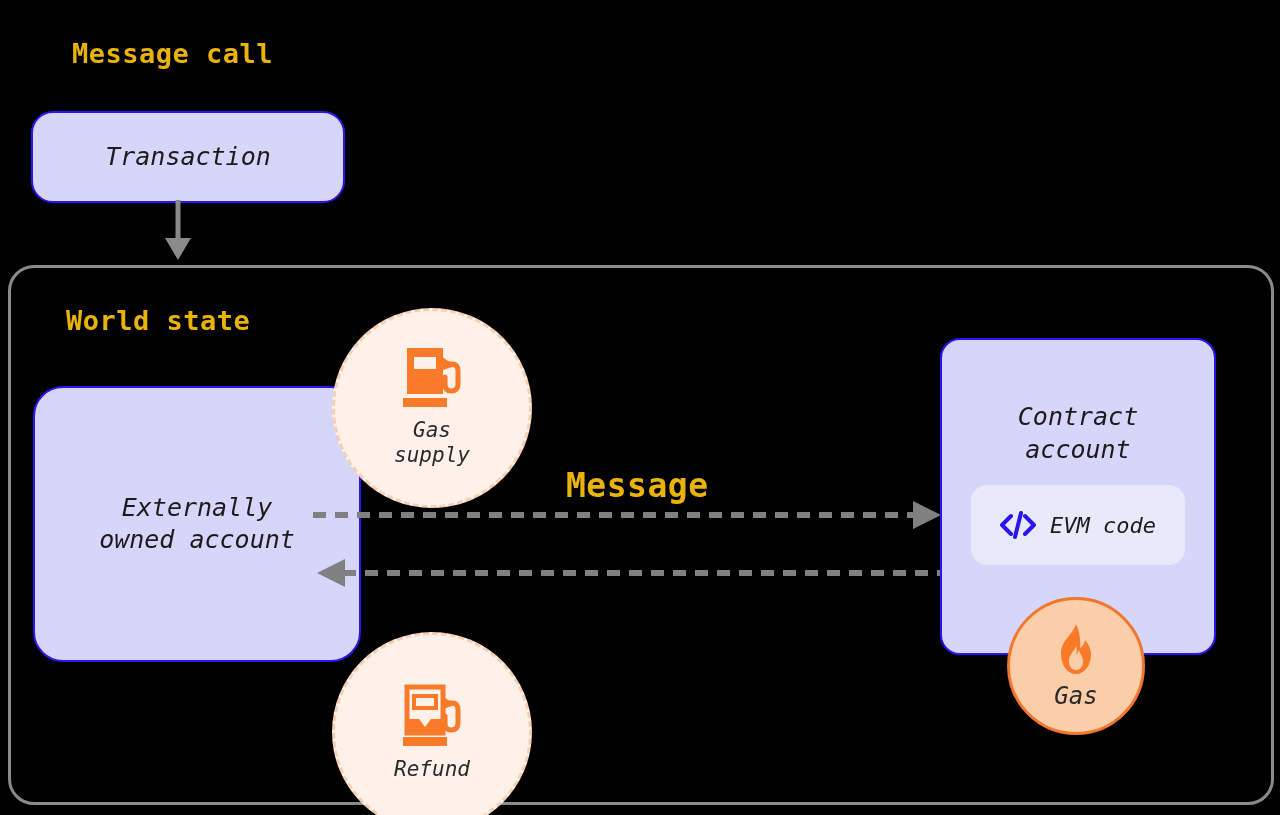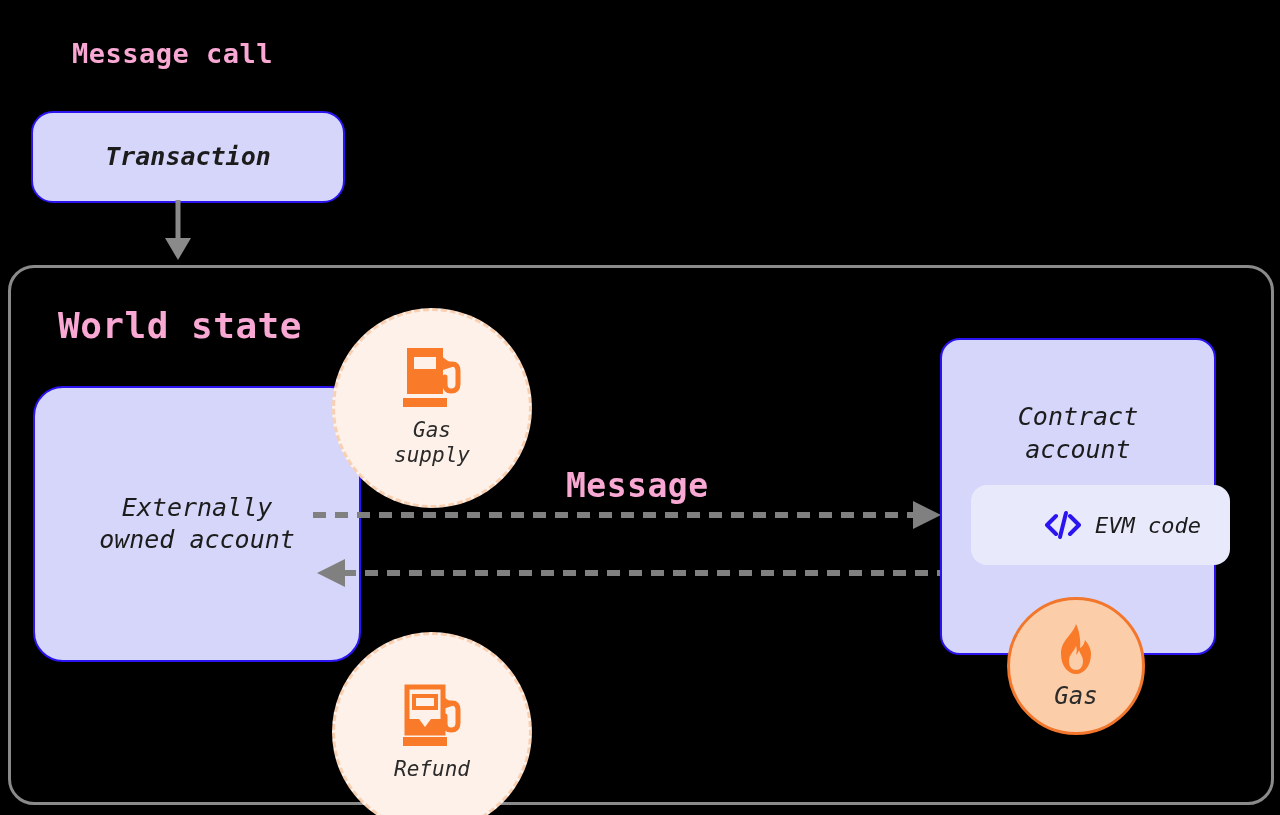--- a/index.html
+++ b/index.html
@@ -17,21 +17,21 @@
     height: 815px;
     background: #000000;
     overflow: hidden;
   }
 
   
   .label-heading {
     position: absolute;
     font-family: "DejaVu Sans Mono", "Liberation Mono", monospace;
     font-weight: bold;
-    color: #f9a8d4;
+    color: #eab308;
     white-space: pre;
     letter-spacing: 0.5px;
   }
   .node-text {
     font-family: "DejaVu Sans Mono", "Liberation Mono", monospace;
     font-style: italic;
     color: #1c1c1c;
     text-align: center;
     line-height: 1.30;
     white-space: pre-line;
@@ -48,21 +48,21 @@
     justify-content: center;
   }
 
   #transaction-box {
     left: 31px;
     top: 111px;
     width: 314px;
     height: 92px;
     border-radius: 22px;
   }
-  #transaction-box .node-text { font-size: 25px; font-weight: bold; }
+  #transaction-box .node-text { font-size: 25px; }
 
   #eoa-box {
     left: 33px;
     top: 386px;
     width: 328px;
     height: 276px;
     border-radius: 30px;
   }
   #eoa-box .node-text { font-size: 25px; }
 
@@ -85,21 +85,20 @@
     left: 971px;
     top: 485px;
     width: 214px;
     height: 80px;
     background: #e9e9fc;
     border-radius: 16px;
     display: flex;
     align-items: center;
     justify-content: center;
     gap: 14px;
-    padding-left: 45px;
   }
   #evm-code-chip .chip-label {
     font-family: "DejaVu Sans Mono", "Liberation Mono", monospace;
     font-style: italic;
     font-size: 22px;
     color: #1c1c1c;
     white-space: pre;
   }
   .code-icon { width: 36px; height: 30px; display: block; }
 
@@ -109,23 +108,23 @@
     left: 8px;
     top: 265px;
     width: 1266px;
     height: 540px;
     border: 3px solid #8a8a8a;
     border-radius: 26px;
     box-sizing: border-box;
     background: transparent;
   }
   #world-state-label {
-    left: 58px;
+    left: 66px;
     top: 305px;
-    font-size: 36px;
+    font-size: 27px;
   }
   #message-call-label {
     left: 72px;
     top: 38px;
     font-size: 27px;
   }
   #message-label {
     left: 566px;
     top: 466px;
     font-size: 33px;

